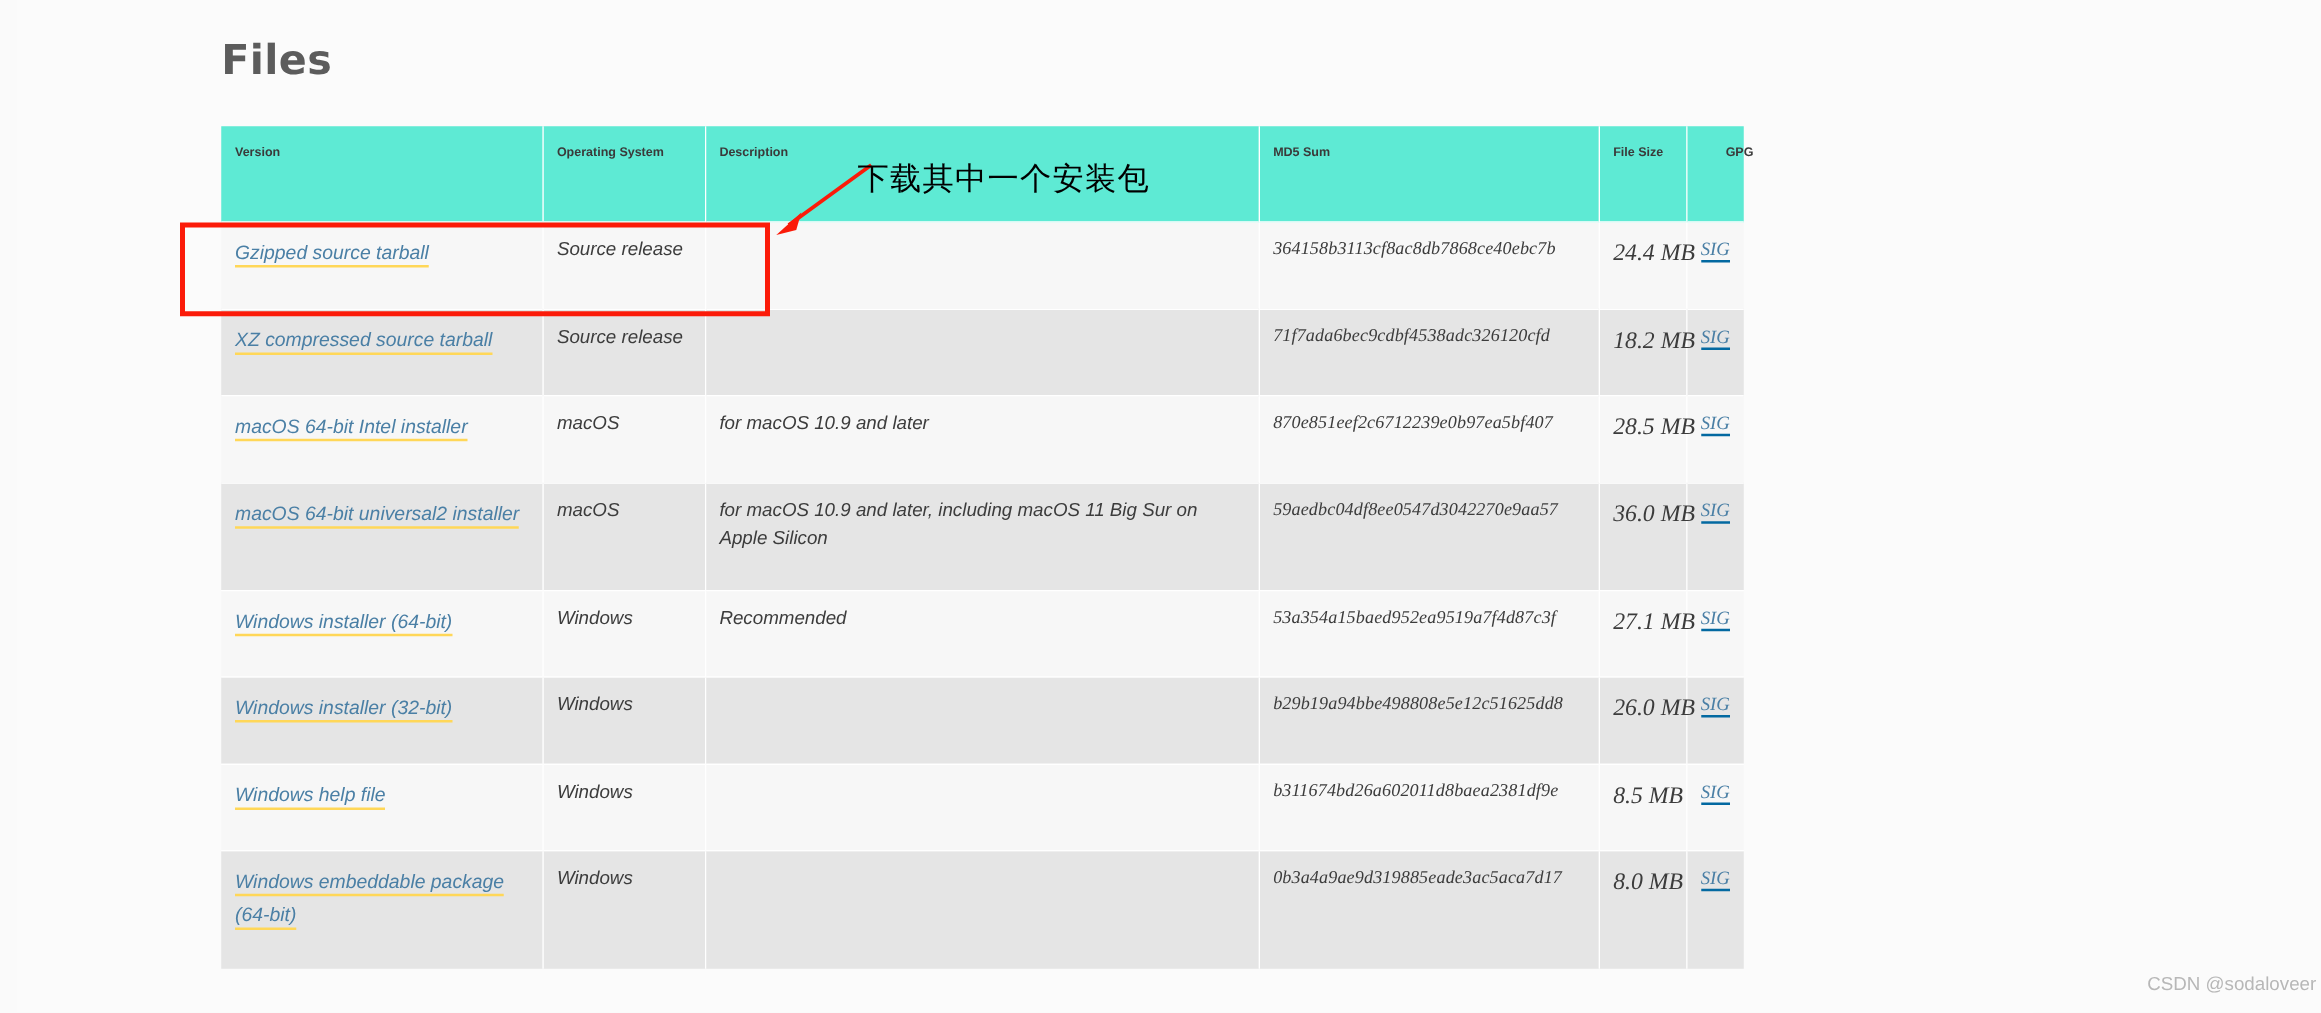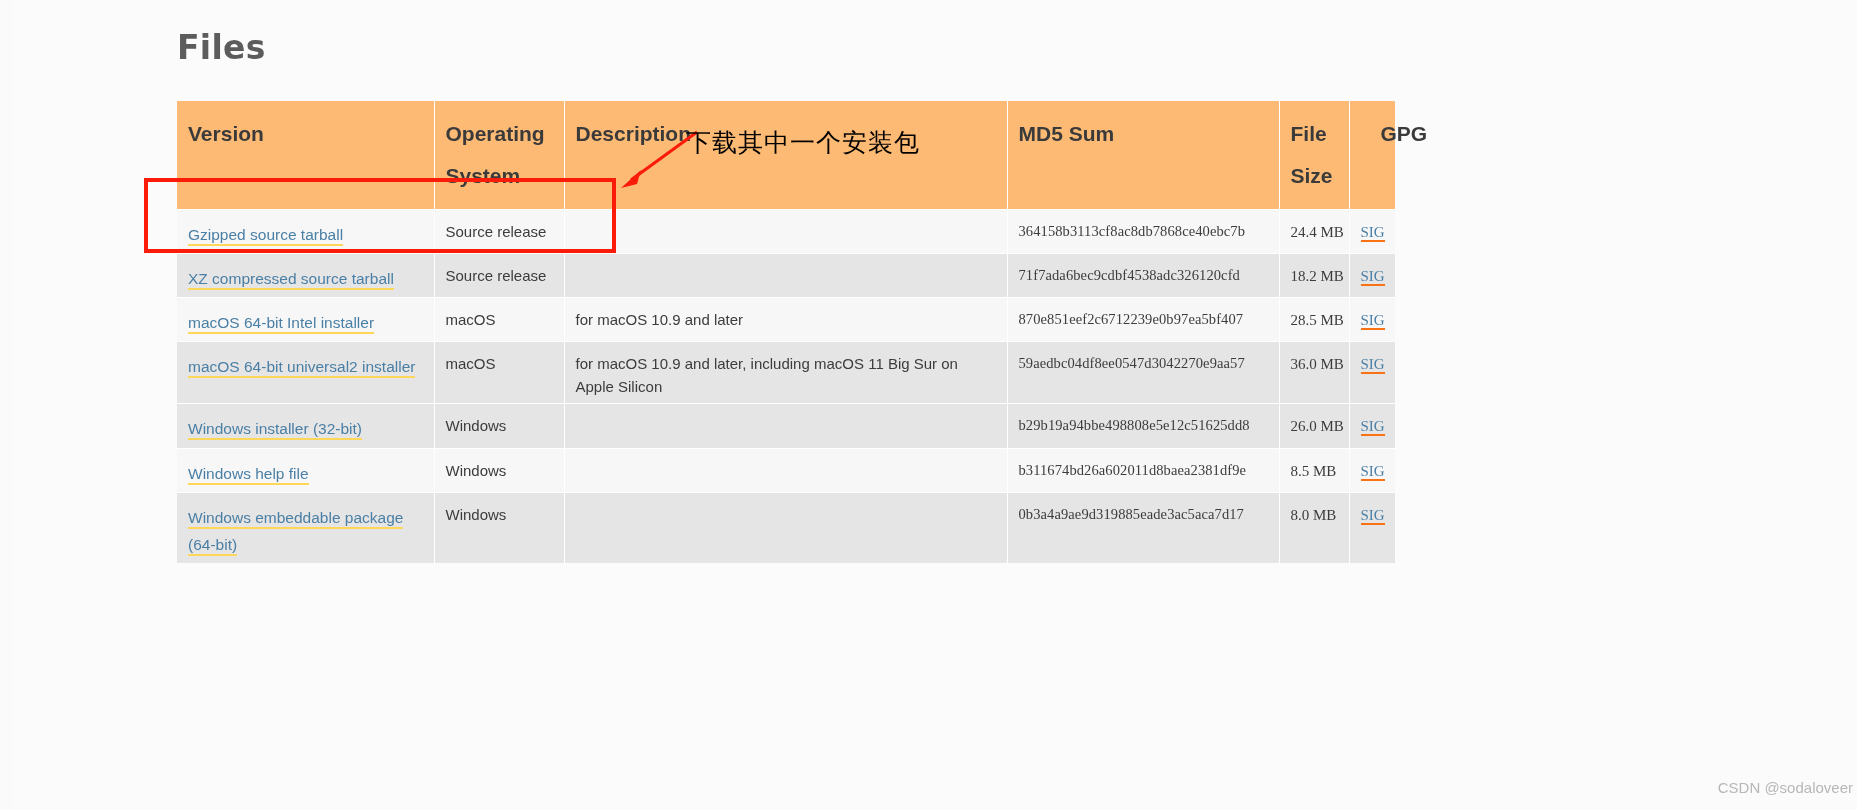--- a/index.html
+++ b/index.html
@@ -48,72 +48,73 @@
   }
 
   table.files col.c-version { width: 257px; }
   table.files col.c-os      { width: 130px; }
   table.files col.c-desc    { width: 443px; }
   table.files col.c-md5     { width: 272px; }
   table.files col.c-size    { width: 70px; }
   table.files col.c-gpg     { width: 46px; }
 
   table.files thead th {
-    background: #fdba74;
+    background: #5eead4;
     text-align: left;
     font-weight: bold;
-    font-size: 21px;
+    font-size: 10px;
     color: #3a3a3a;
     padding: 12px 12px 12px 11px;
     vertical-align: top;
     line-height: 2.0;
     border-right: 1px solid #ffffff;
     height: 52px;
   }
   table.files thead th:last-child { border-right: none; padding-left: 31px; }
 
   table.files tbody td {
-    padding: 11px 12px 5px 11px;
+    padding: 11px 12px 29px 11px;
     vertical-align: top;
     line-height: 1.5;
     color: #3c3c3c;
     border-right: 1px solid #ffffff;
     border-top: 1px solid #ffffff;
+    font-style: italic;
   }
   table.files tbody td:last-child { border-right: none; }
 
   table.files tbody tr.odd  td { background: #f7f7f7; }
   table.files tbody tr.even td { background: #e5e5e5; }
 
   td.md5 {
     font-family: "Liberation Serif", serif;
     font-size: 14.5px;
     color: #555;
     word-break: break-all;
     letter-spacing: 0.1px;
   }
   td.size {
     font-family: "Liberation Serif", serif;
-    font-size: 15px;
+    font-size: 19px;
     color: #444;
     white-space: nowrap;
   }
 
   a.flink {
     color: #4a7fa5;
     text-decoration: none;
     border-bottom: 2px solid #ffd758;
     padding-bottom: 1px;
     font-size: 15.5px;
     line-height: 1.75;
   }
   a.siglink {
     color: #4a7fa5;
     text-decoration: none;
-    border-bottom: 2px solid #f97316;
+    border-bottom: 2px solid #0369a1;
     font-family: "Liberation Serif", serif;
     font-size: 15px;
   }
 
   
   .annot-box {
     position: absolute;
     left: 130px;
     top: 178px;
     width: 472px;
@@ -225,20 +226,28 @@
             <td><a class="siglink" href="#">SIG</a></td>
           </tr>
           <tr class="even">
             <td><a class="flink" href="#">macOS 64-bit universal2 installer</a></td>
             <td>macOS</td>
             <td>for macOS 10.9 and later, including macOS 11 Big Sur on Apple Silicon</td>
             <td class="md5">59aedbc04df8ee0547d3042270e9aa57</td>
             <td class="size">36.0 MB</td>
             <td><a class="siglink" href="#">SIG</a></td>
           </tr>
+          <tr class="odd">
+            <td><a class="flink" href="#">Windows installer (64-bit)</a></td>
+            <td>Windows</td>
+            <td>Recommended</td>
+            <td class="md5">53a354a15baed952ea9519a7f4d87c3f</td>
+            <td class="size">27.1 MB</td>
+            <td><a class="siglink" href="#">SIG</a></td>
+          </tr>
           <tr class="even">
             <td><a class="flink" href="#">Windows installer (32-bit)</a></td>
             <td>Windows</td>
             <td></td>
             <td class="md5">b29b19a94bbe498808e5e12c51625dd8</td>
             <td class="size">26.0 MB</td>
             <td><a class="siglink" href="#">SIG</a></td>
           </tr>
           <tr class="odd">
             <td><a class="flink" href="#">Windows help file</a></td>

